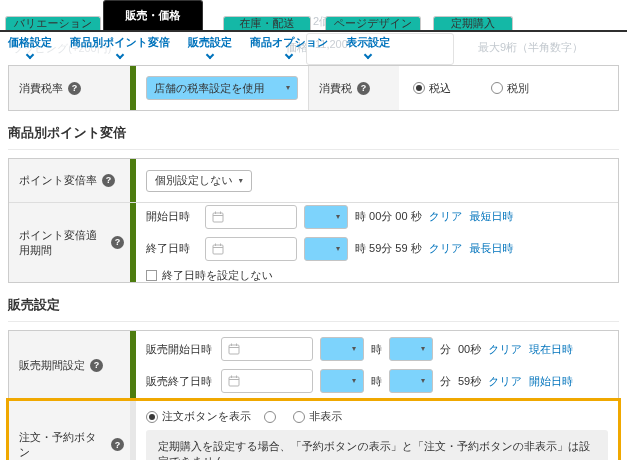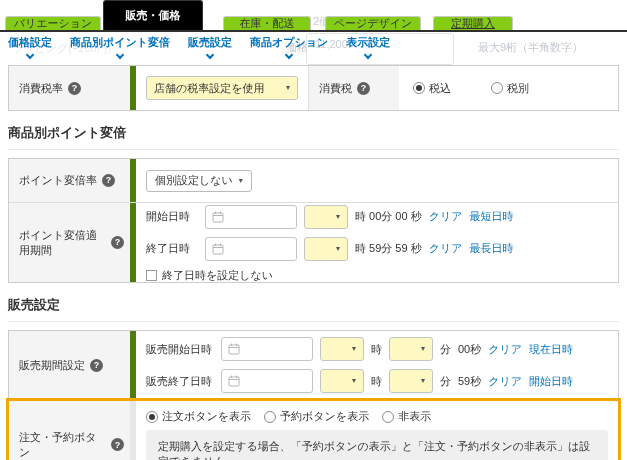--- a/index.html
+++ b/index.html
@@ -15,33 +15,33 @@
     position: absolute; border: 1px solid #e2e2e2; border-radius: 3px;
     background: #fff; color: #c9ced4; line-height: 20px; padding-left: 8px; z-index: 0;
   }
   
   .tabbar {
     position: relative; height: 32px; display: flex; align-items: flex-end;
     border-bottom: 2px solid #2f2f2f; z-index: 1;
   }
   .tab {
     display: flex; align-items: center; justify-content: center;
-    height: 14px; background: #84cc16; border: 1px solid #c9c9c9; border-bottom: none;
+    height: 14px; background: #14b8a6; border: 1px solid #c9c9c9; border-bottom: none;
     border-radius: 3px 3px 0 0; font-size: 11px; color: #333; cursor: pointer;
     position: relative; z-index: 1;
   }
   .tab.active {
     background: #000000; border-color: #333; color: #fff; height: 30px; font-weight: bold;
   }
   .t1 { width: 96px;  margin-left: 5px;  }
   .t2 { width: 100px; margin-left: 2px;  }
   .t3 { width: 88px;  margin-left: 20px; }
   .t4 { width: 88px;  margin-left: 26px; }
   .t5 { width: 96px;  margin-left: 14px; }
-  .t6 { width: 80px;  margin-left: 12px; text-decoration: underline; }
+  .t6 { width: 80px;  margin-left: 12px; }
   
   .subnav { position: relative; padding: 5px 0 0 8px; height: 26px; display: flex; gap: 18px; z-index: 1; }
   .subnav-item { text-align: center; cursor: pointer; }
   .subnav-label { color: #0073bc; font-weight: bold; font-size: 11px; display: block; line-height: 11px; }
   .chev {
     display: inline-block; width: 6px; height: 6px; margin-top: 2px;
     border-right: 2px solid #0073bc; border-bottom: 2px solid #0073bc;
     transform: rotate(45deg);
   }
   
@@ -57,21 +57,21 @@
   .cell-body { flex: 1; display: flex; align-items: center; padding: 6px 10px; }
   .cell-body.stack { flex-direction: column; align-items: flex-start; justify-content: center; }
   .help {
     display: inline-flex; align-items: center; justify-content: center;
     width: 13px; height: 13px; border-radius: 50%; background: #606060; color: #fff;
     font-size: 9px; font-weight: bold; margin-left: 5px; flex: 0 0 13px; cursor: pointer;
   }
   
   .select {
     display: inline-flex; align-items: center; justify-content: space-between;
-    border: 1px solid #c4c4c4; border-radius: 3px; background: #fef9c3;
+    border: 1px solid #c4c4c4; border-radius: 3px; background: #7dd3fc;
     height: 24px; padding: 0 7px; cursor: pointer; color: #333;
   }
   .caret { font-size: 8px; color: #555; line-height: 1; margin-left: 6px; }
   .btn-select {
     display: inline-flex; align-items: center; border: 1px solid #bbb; border-radius: 3px;
     background: #fff; height: 22px; padding: 0 8px; cursor: pointer;
   }
   .date-input {
     display: inline-flex; align-items: center; width: 92px; height: 24px;
     border: 1px solid #c4c4c4; border-radius: 3px; background: #fff; padding-left: 6px; cursor: text;
@@ -312,21 +312,20 @@
         <span class="help">?</span>
       </div>
       <div class="cell-body stack" style="padding-top:8px; padding-bottom:8px;">
         <div>
           <label class="radio-opt" style="margin-right:10px;">
             <span class="radio on"></span>
             <span>注文ボタンを表示</span>
           </label>
           <label class="radio-opt" style="margin-right:10px;">
             <span class="radio"></span>
-            <span>予約ボタンを表示</span>
           </label>
           <label class="radio-opt">
             <span class="radio"></span>
             <span>非表示</span>
           </label>
         </div>
         <div class="note-box">定期購入を設定する場合、「予約ボタンの表示」と「注文・予約ボタンの非表示」は設定できません。</div>
       </div>
     </div>
 

